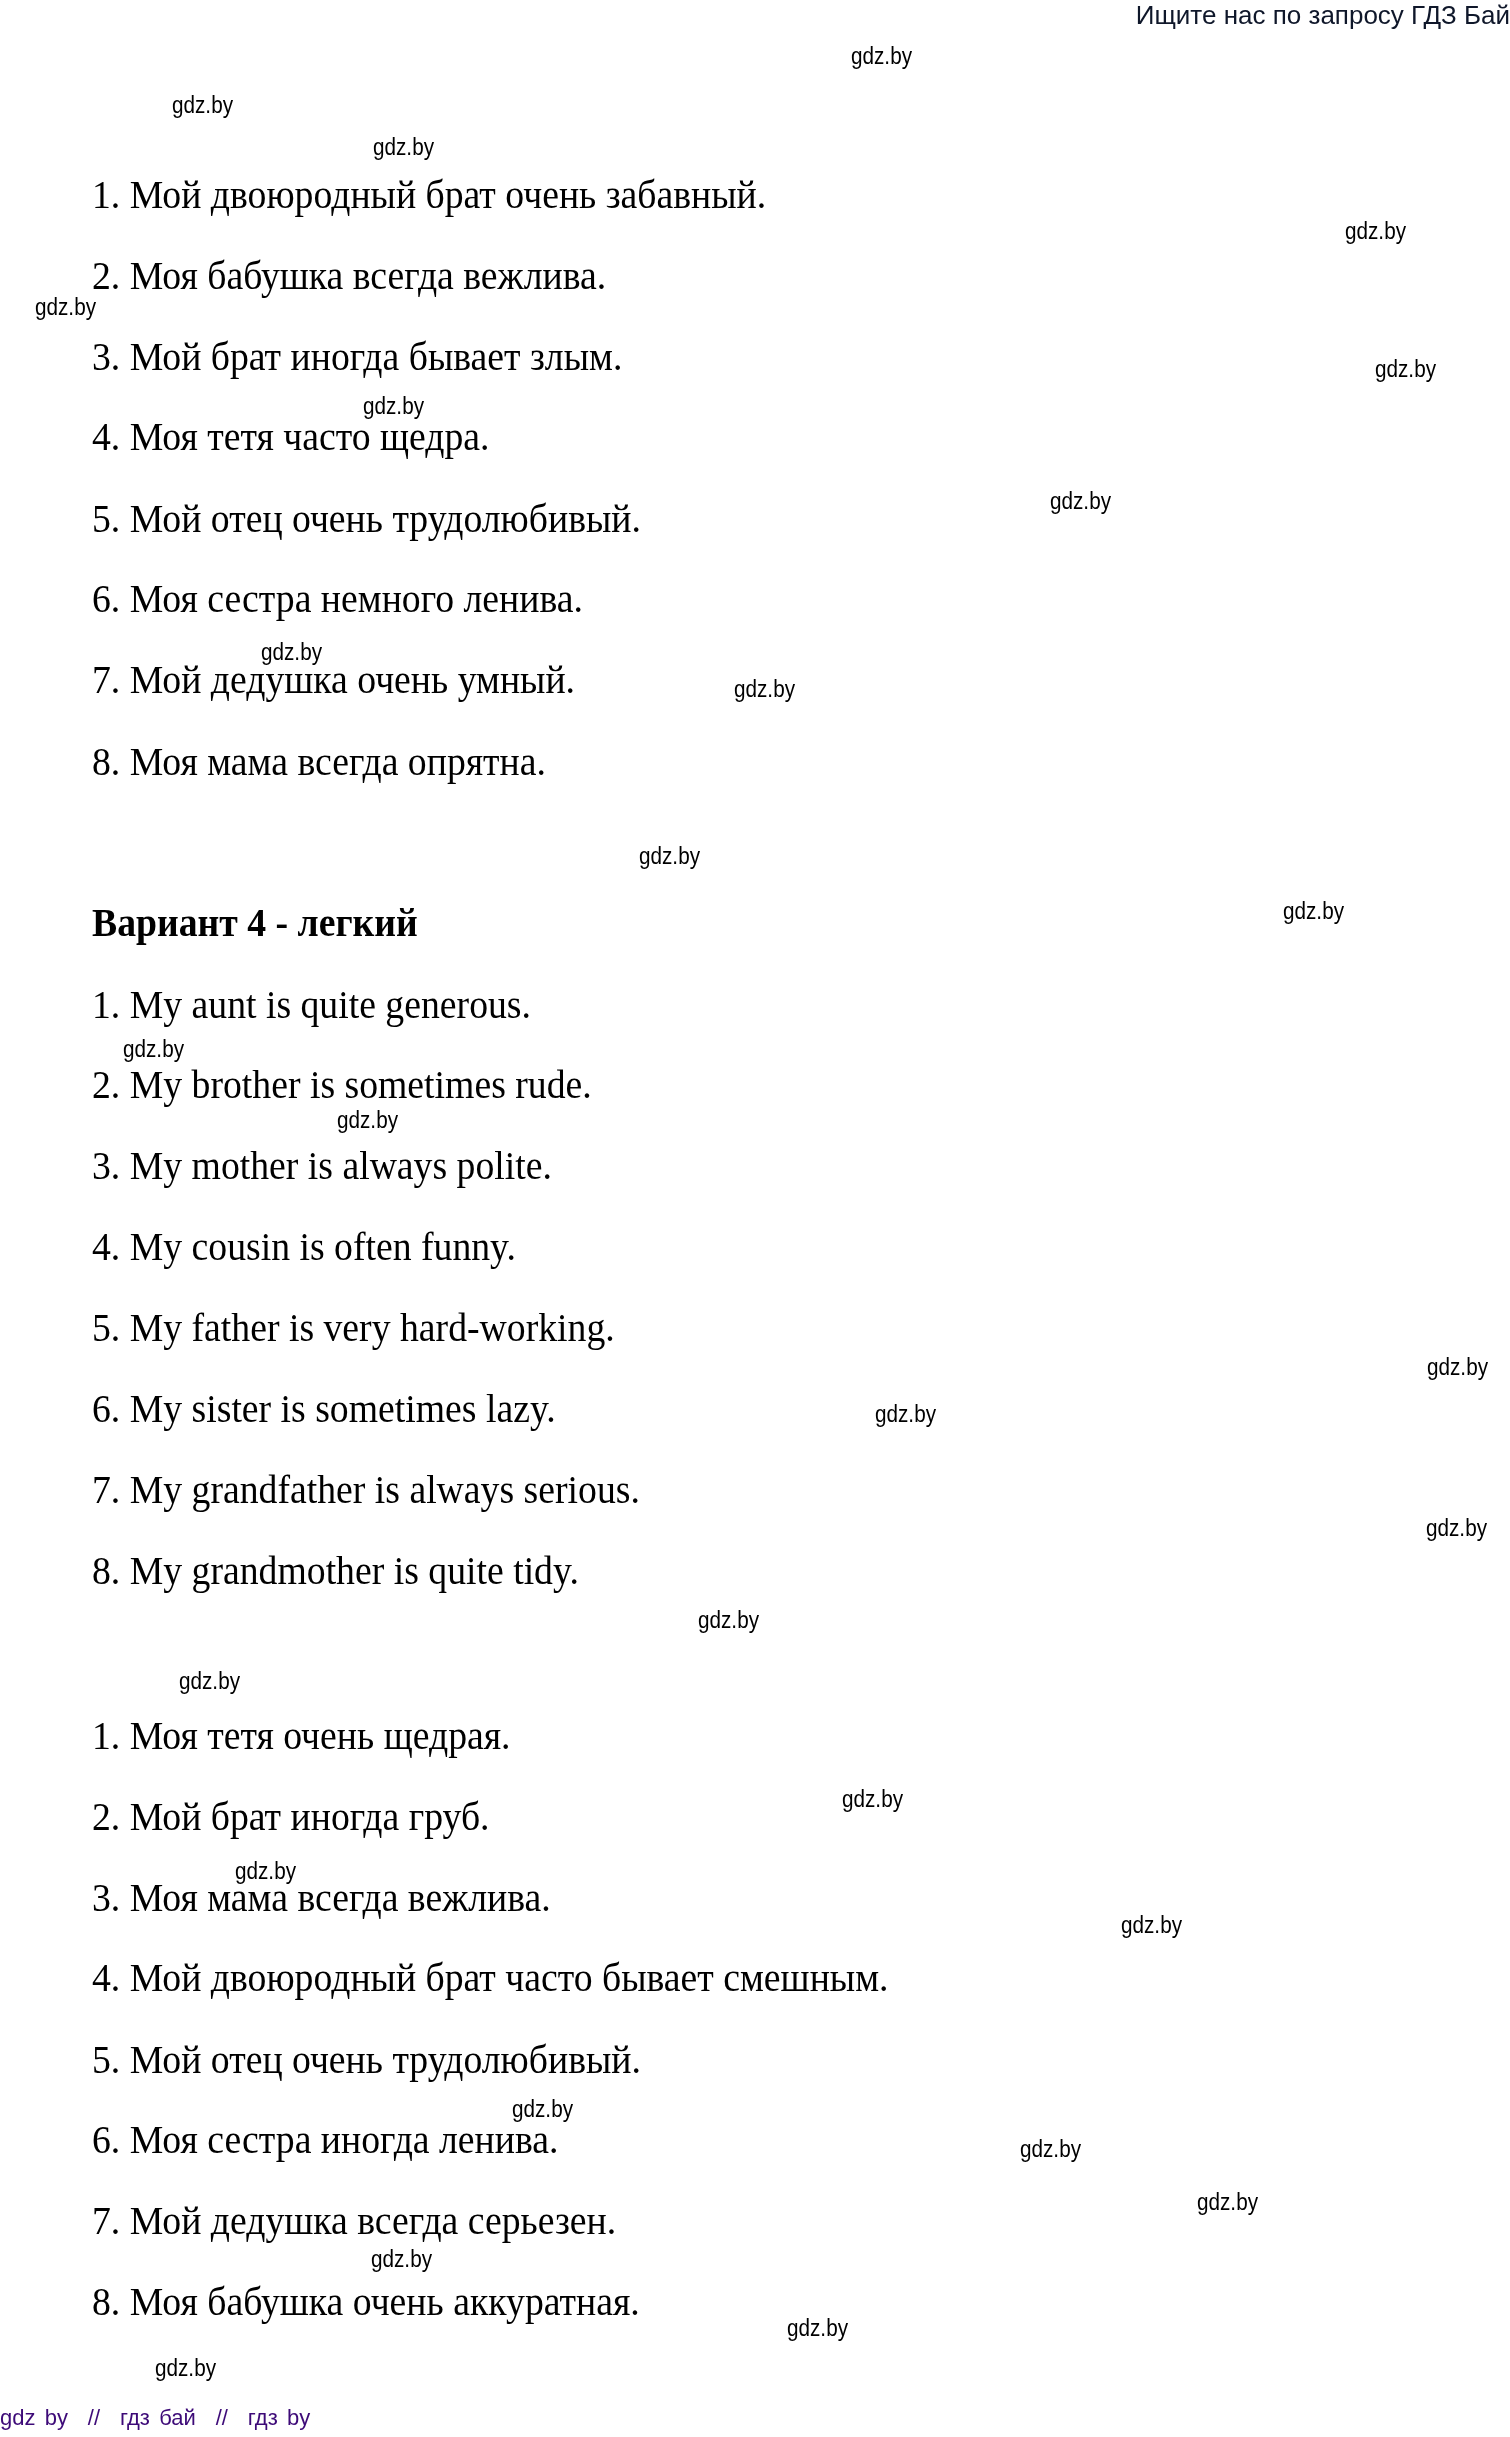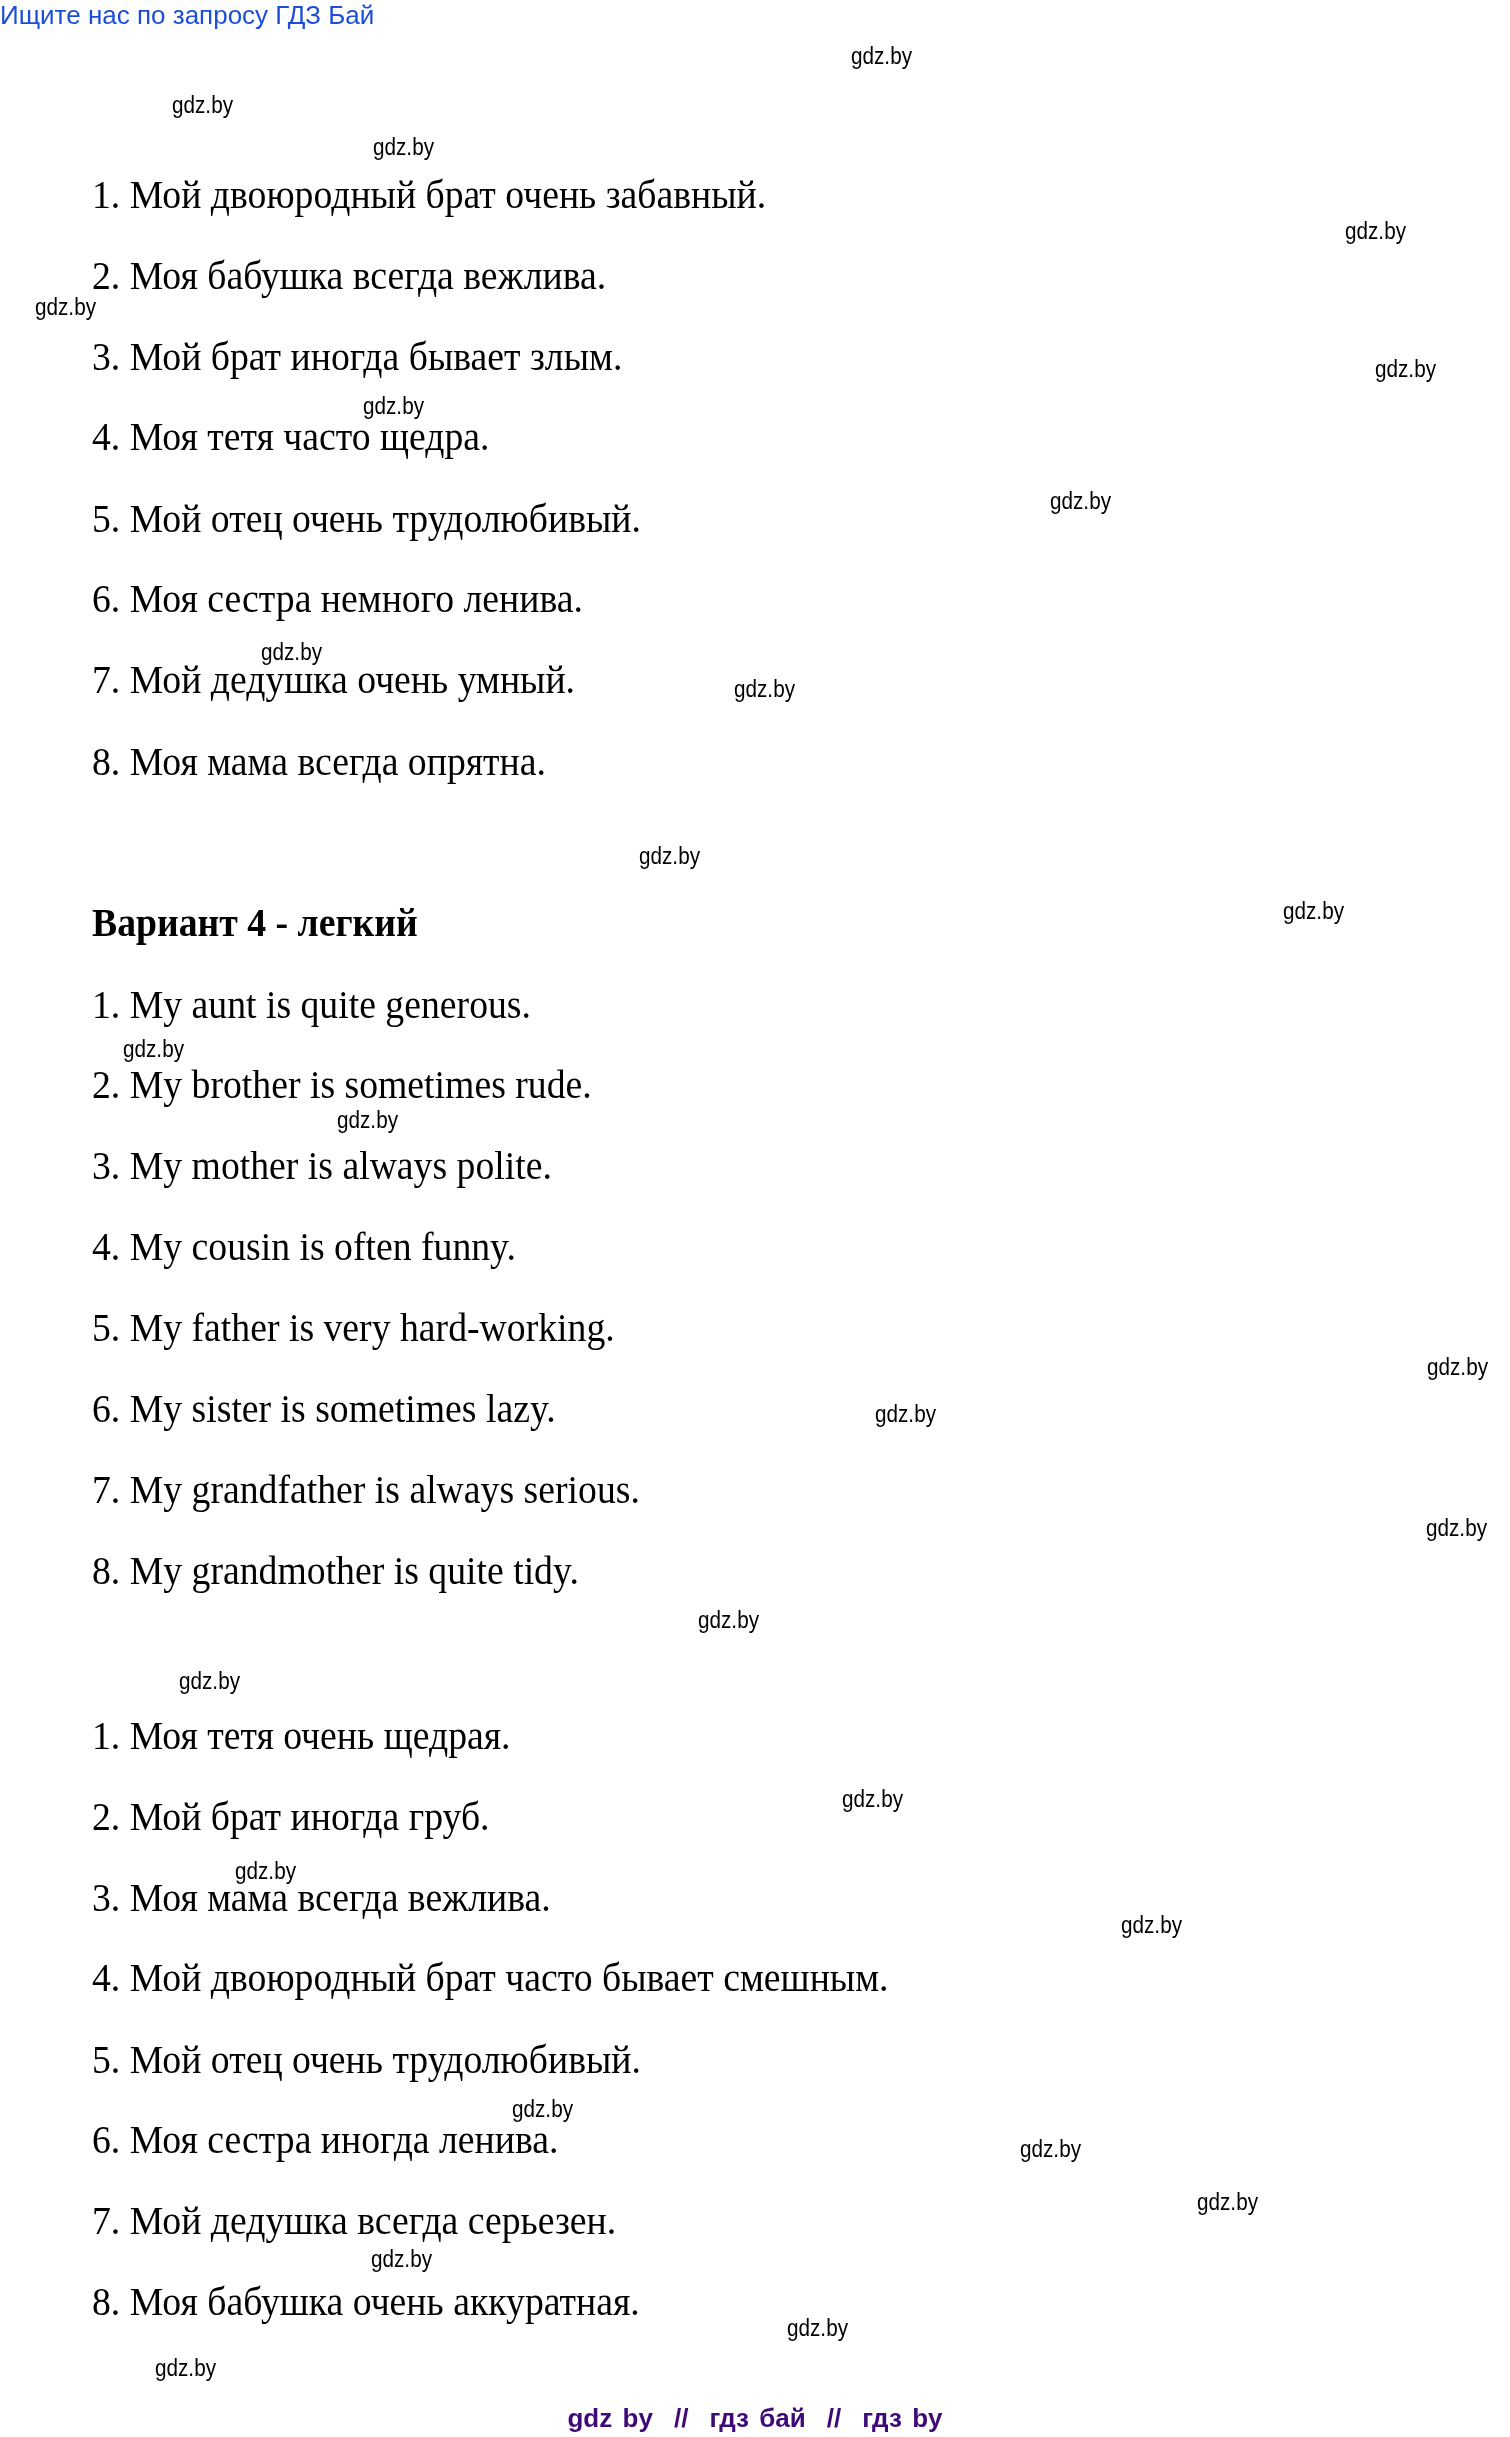--- a/index.html
+++ b/index.html
@@ -11,38 +11,37 @@
       width: 1510px;
       height: 2438px;
       position: relative;
       overflow: hidden;
     }
     .header-banner {
       position: absolute;
       top: 0;
       left: 0;
       width: 1510px;
-      text-align: left;
+      text-align: right;
       font-family: "Liberation Sans", sans-serif;
       font-size: 26px;
       line-height: 31px;
-      color: #1d4ed8;
+      color: #0f172a;
     }
     .footer-banner {
       position: absolute;
       top: 2401px;
       left: 0;
       width: 1510px;
-      text-align: center;
+      text-align: left;
       font-family: "Liberation Sans", sans-serif;
-      font-size: 26px;
+      font-size: 22px;
       line-height: 34px;
       color: #3d0a78;
       word-spacing: 3.1px;
-      font-weight: bold;
     }
     .footer-banner .sep {
       display: inline-block;
       margin: 0 10.7px;
     }
     .line {
       position: absolute;
       left: 92px;
       font-family: "Liberation Serif", serif;
       font-size: 41px;

